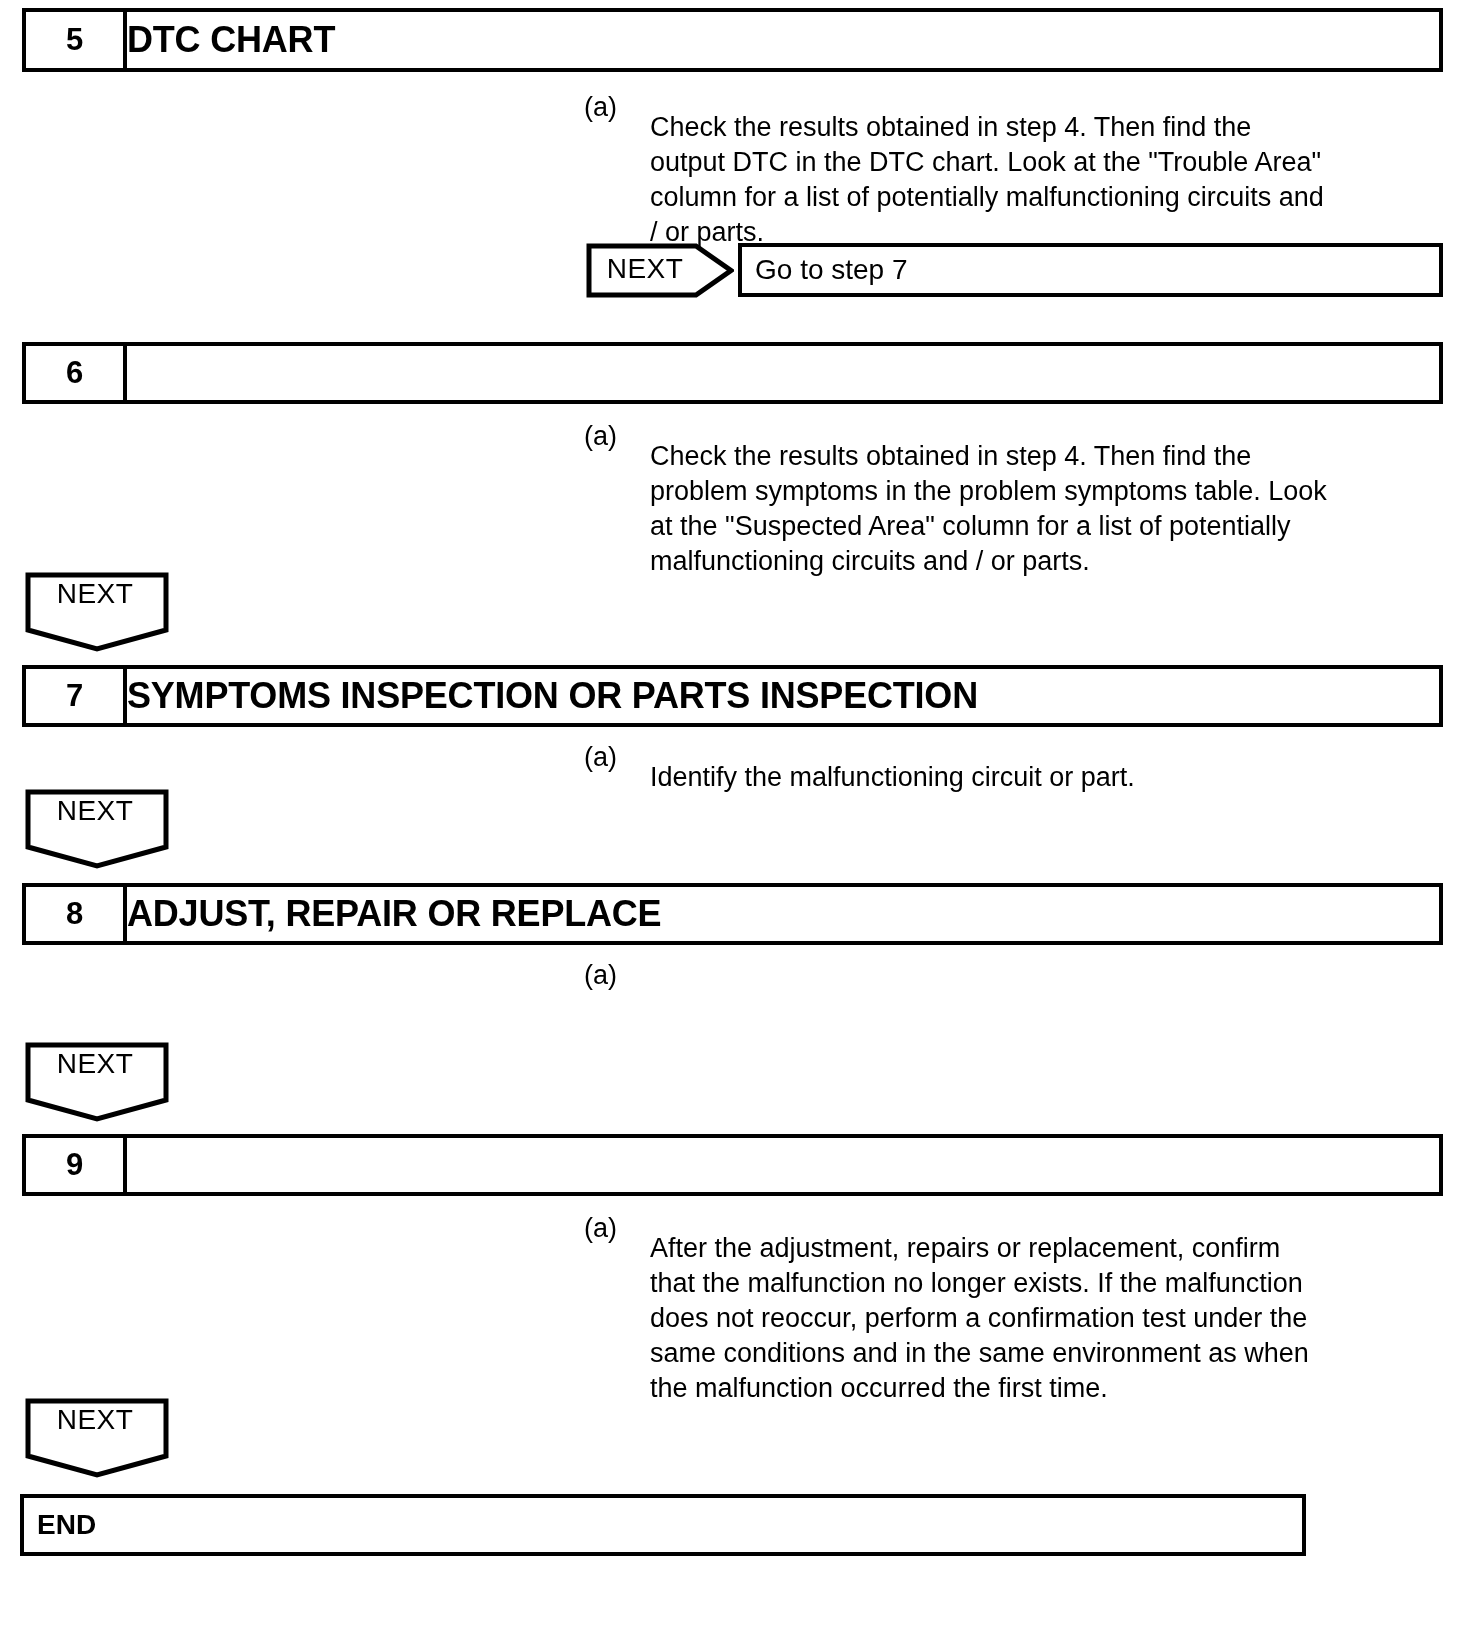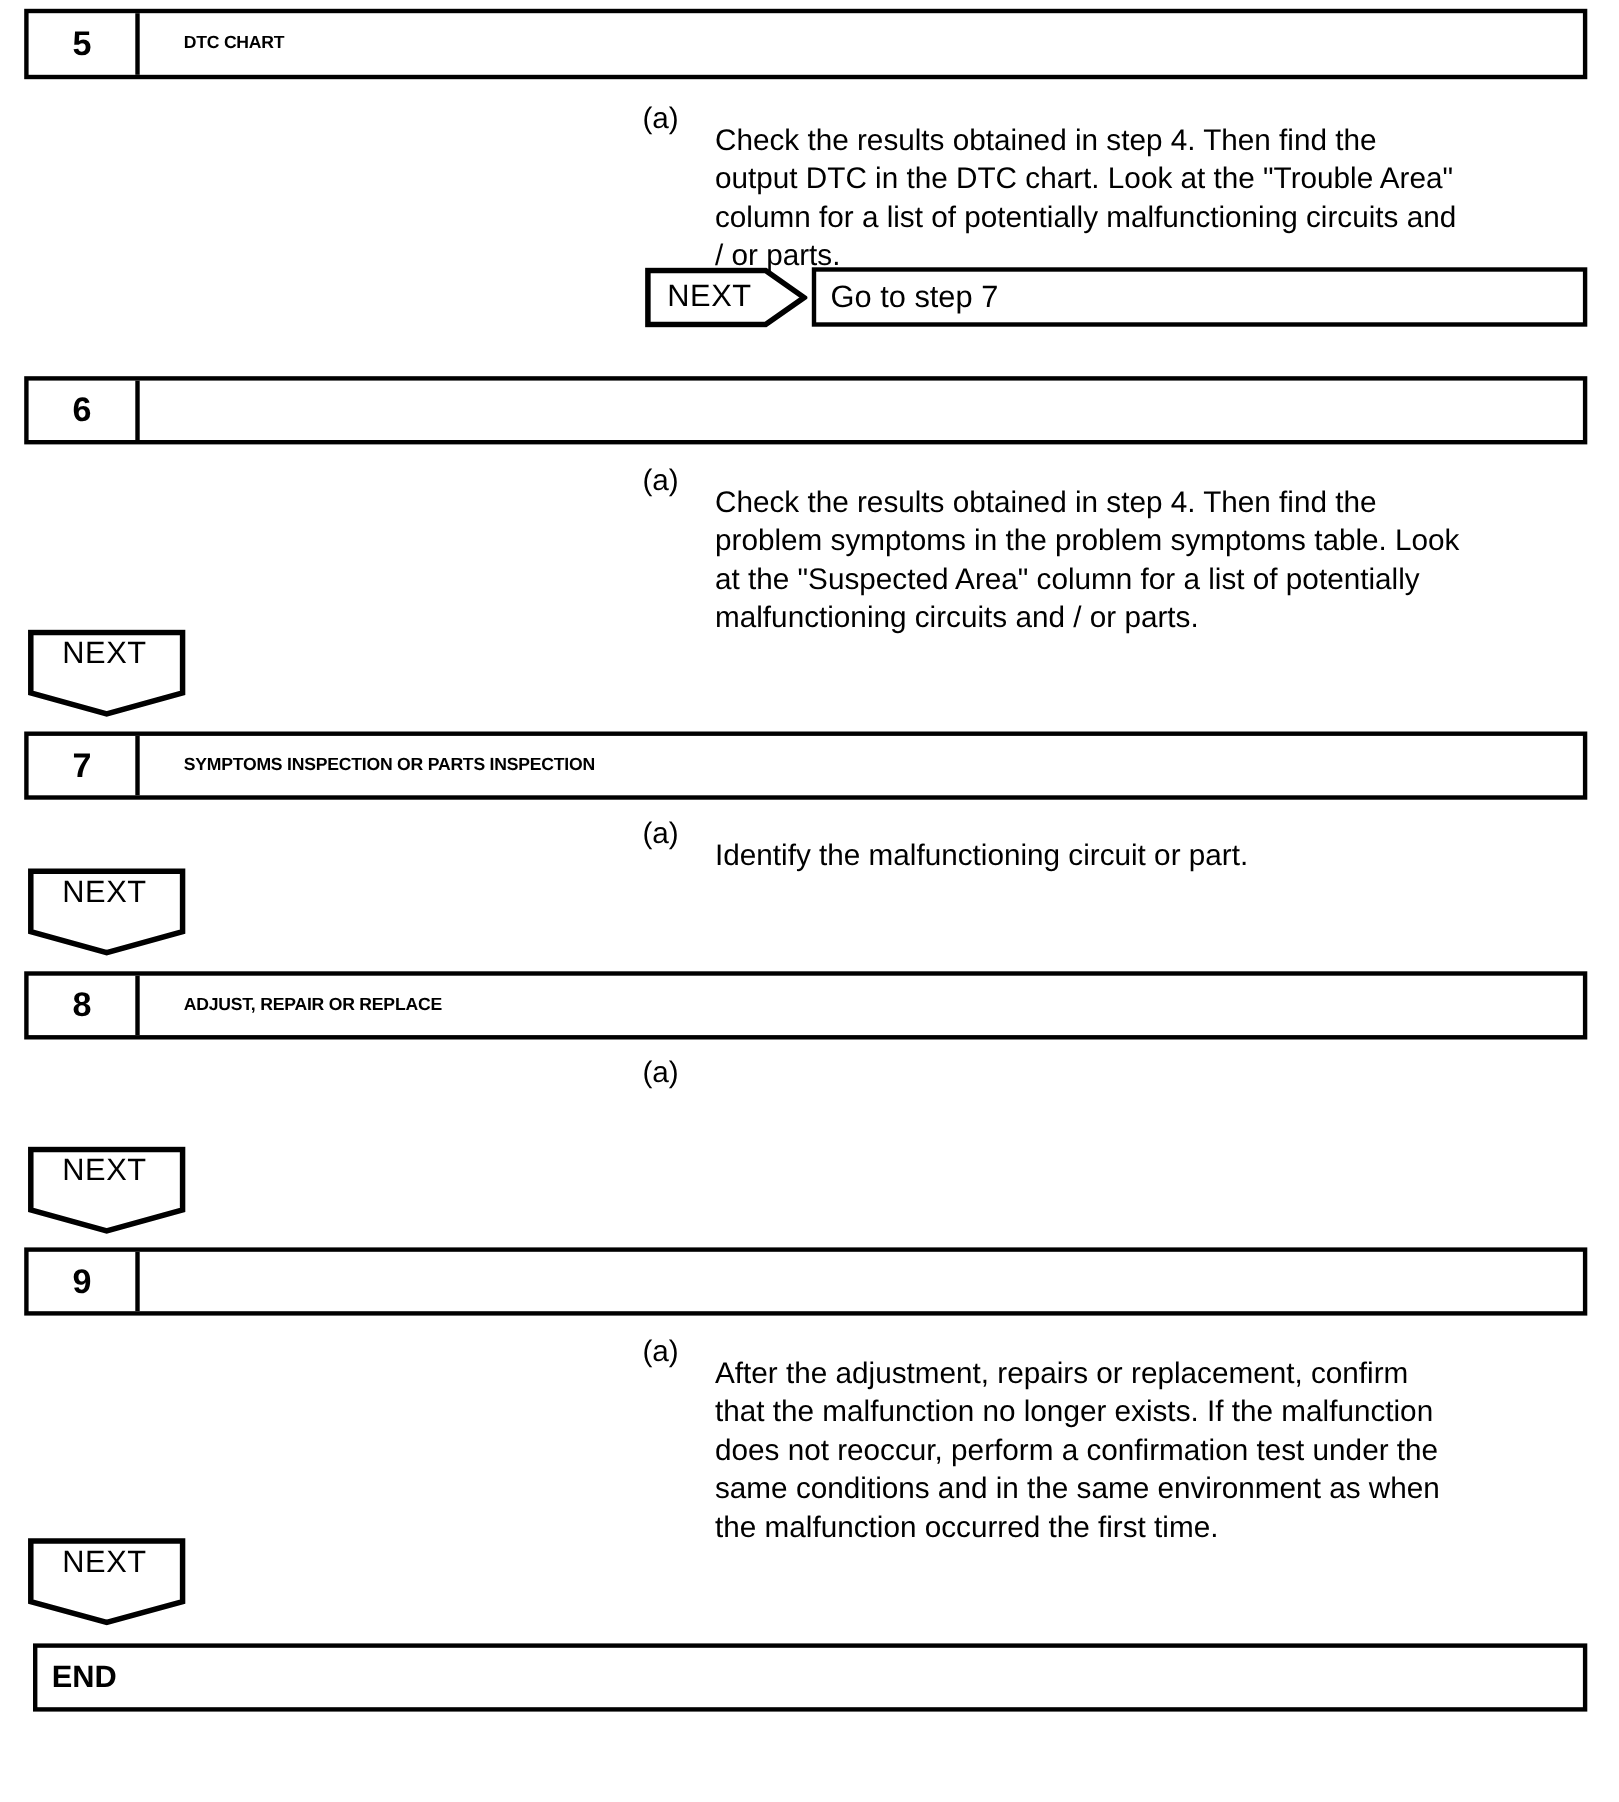--- a/index.html
+++ b/index.html
@@ -43,31 +43,30 @@
     justify-content: center;
     font-size: 31px;
     font-weight: bold;
     letter-spacing: 0px;
   }
   .step-title {
     flex: 1;
     display: flex;
     align-items: center;
     padding-left: 0;
-    font-size: 16px;
+    font-size: 36px;
     font-weight: bold;
     letter-spacing: -0.2px;
-    margin-left: 40px;
   }
 
   
   .end-bar {
     position: absolute;
-    left: 30px;
-    width: 1413px;
+    left: 20px;
+    width: 1286px;
     box-sizing: border-box;
     border: 4px solid #000;
     background: #fff;
     display: flex;
     align-items: center;
     padding-left: 13px;
     font-size: 28px;
     font-weight: bold;
   }
 

